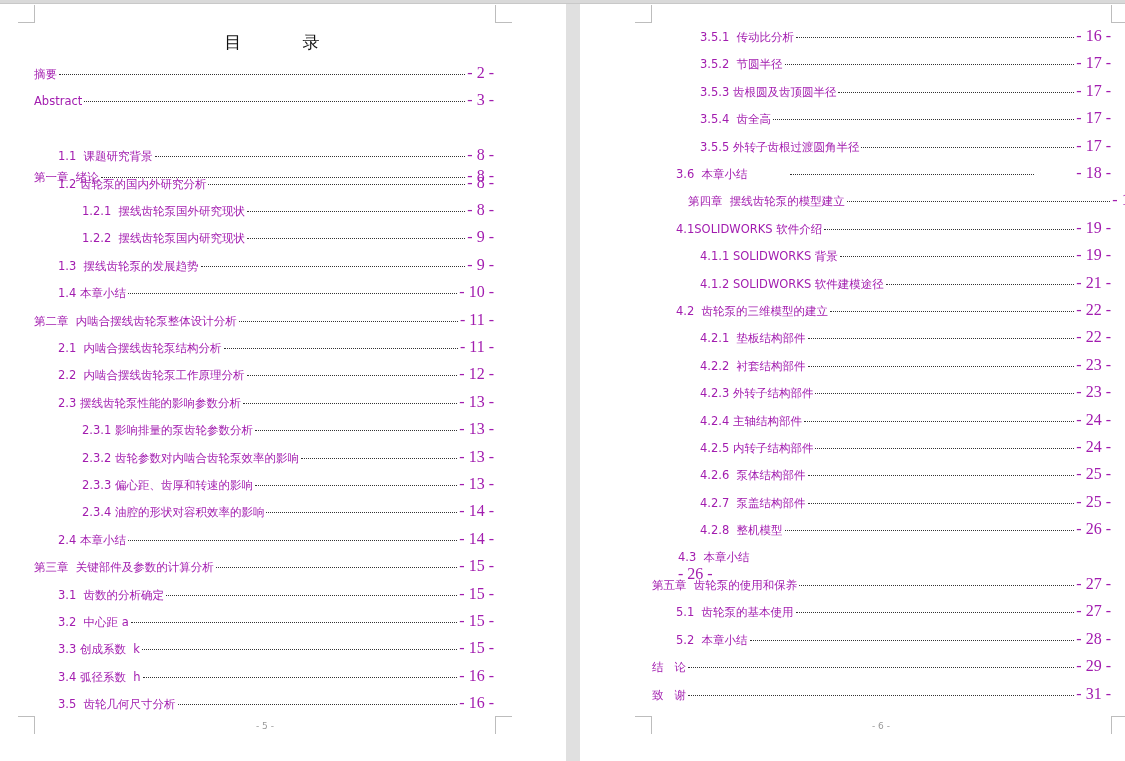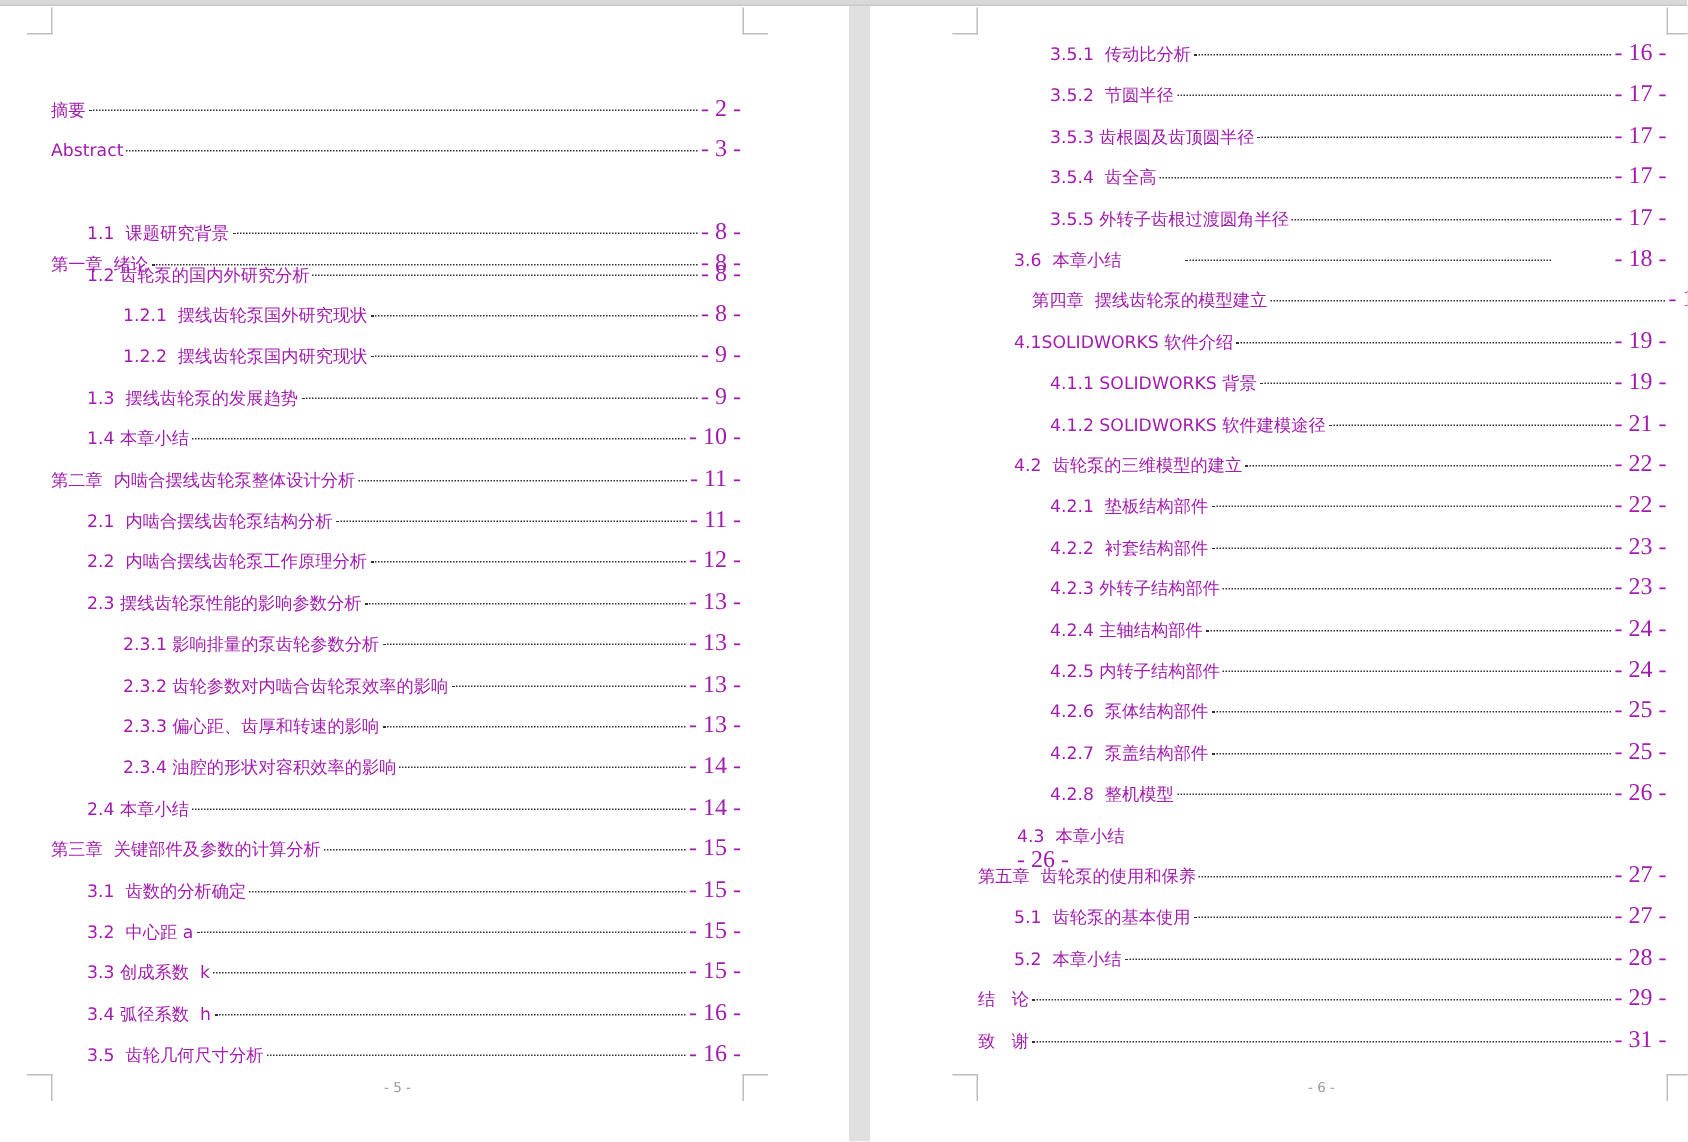--- a/index.html
+++ b/index.html
@@ -38,20 +38,21 @@
 <body>
 
 <div class="topline"></div>
 <div class="gutter"></div>
 
 <div class="page left">
   <div class="crop tl" style="left:18px; top:0px;"></div>
   <div class="crop tr" style="left:495px; top:0px;"></div>
   <div class="crop bl" style="left:18px; top:711px;"></div>
   <div class="crop br" style="left:495px; top:711px;"></div>
+  <div class="title">目　录</div>
   <div id="toc-left">
       <div class="toc-line" style="left: 34px; width: 460px; top: 60px;">
         <span class="toc-text">摘要</span>
         <span class="toc-leader"></span>
         <span class="toc-page">- 2 -</span>
       </div>
       <div class="toc-line" style="left: 34px; width: 460px; top: 87.4px;">
         <span class="toc-text">Abstract</span>
         <span class="toc-leader"></span>
         <span class="toc-page">- 3 -</span>

